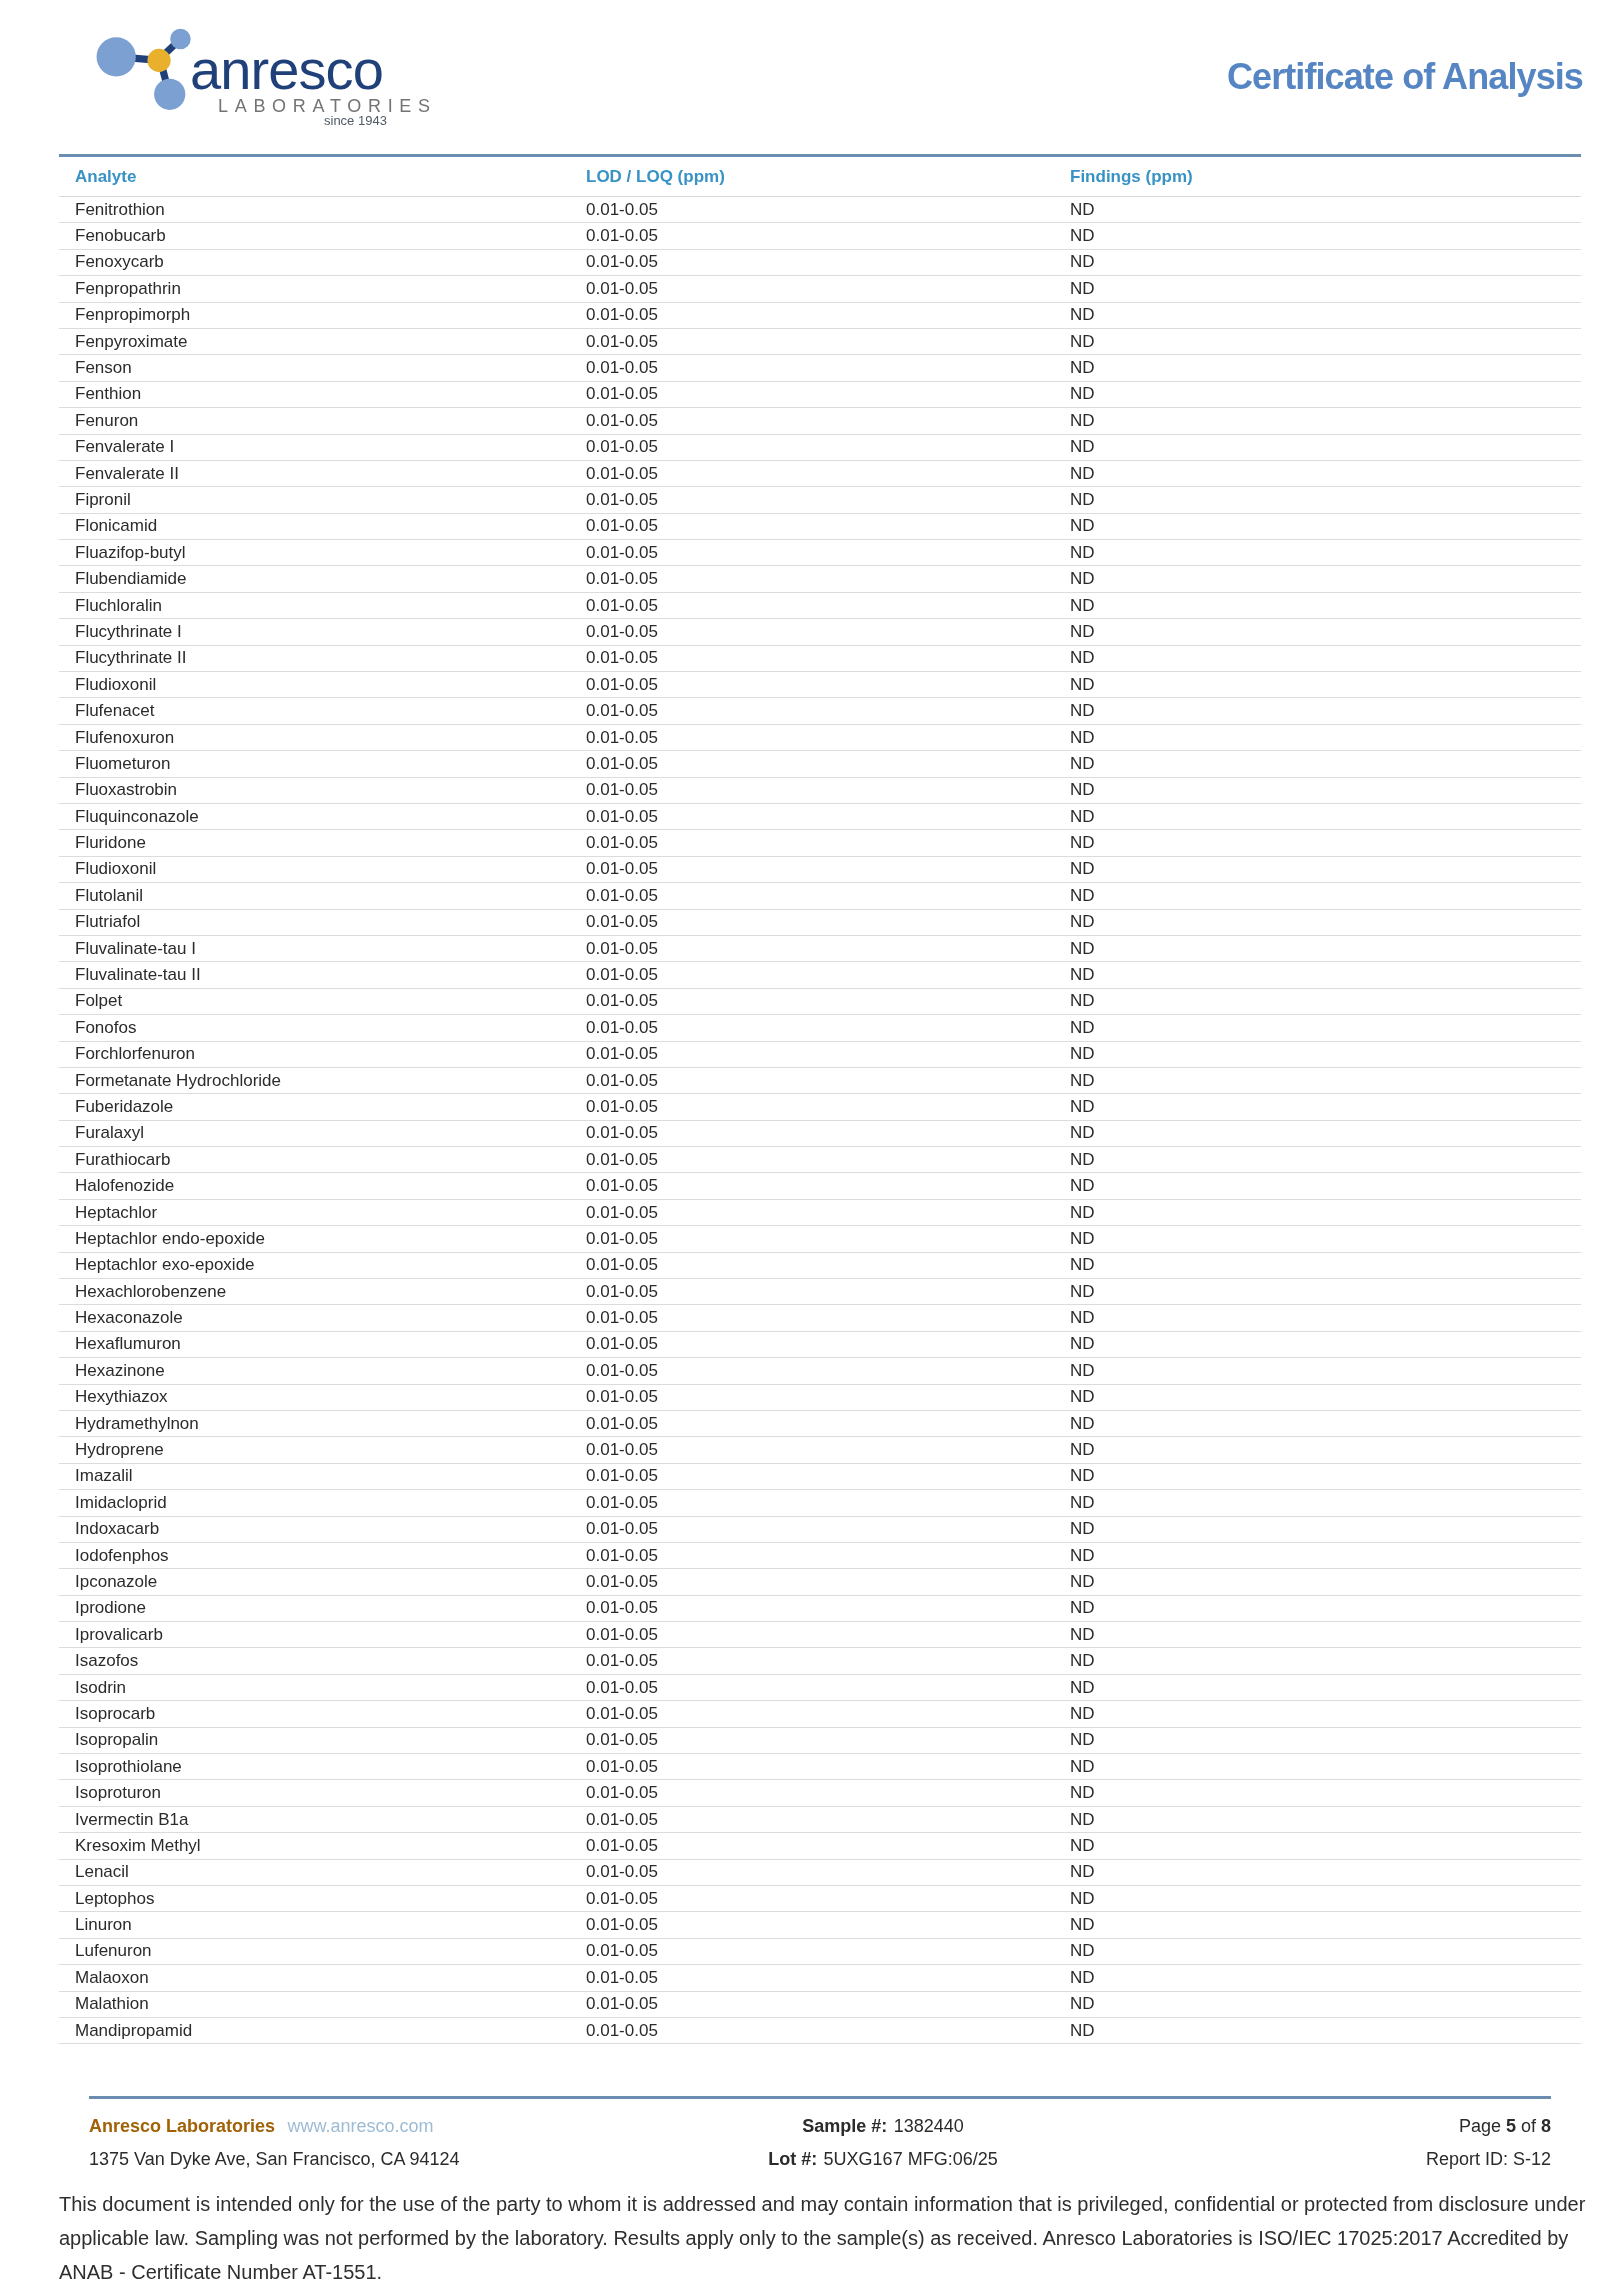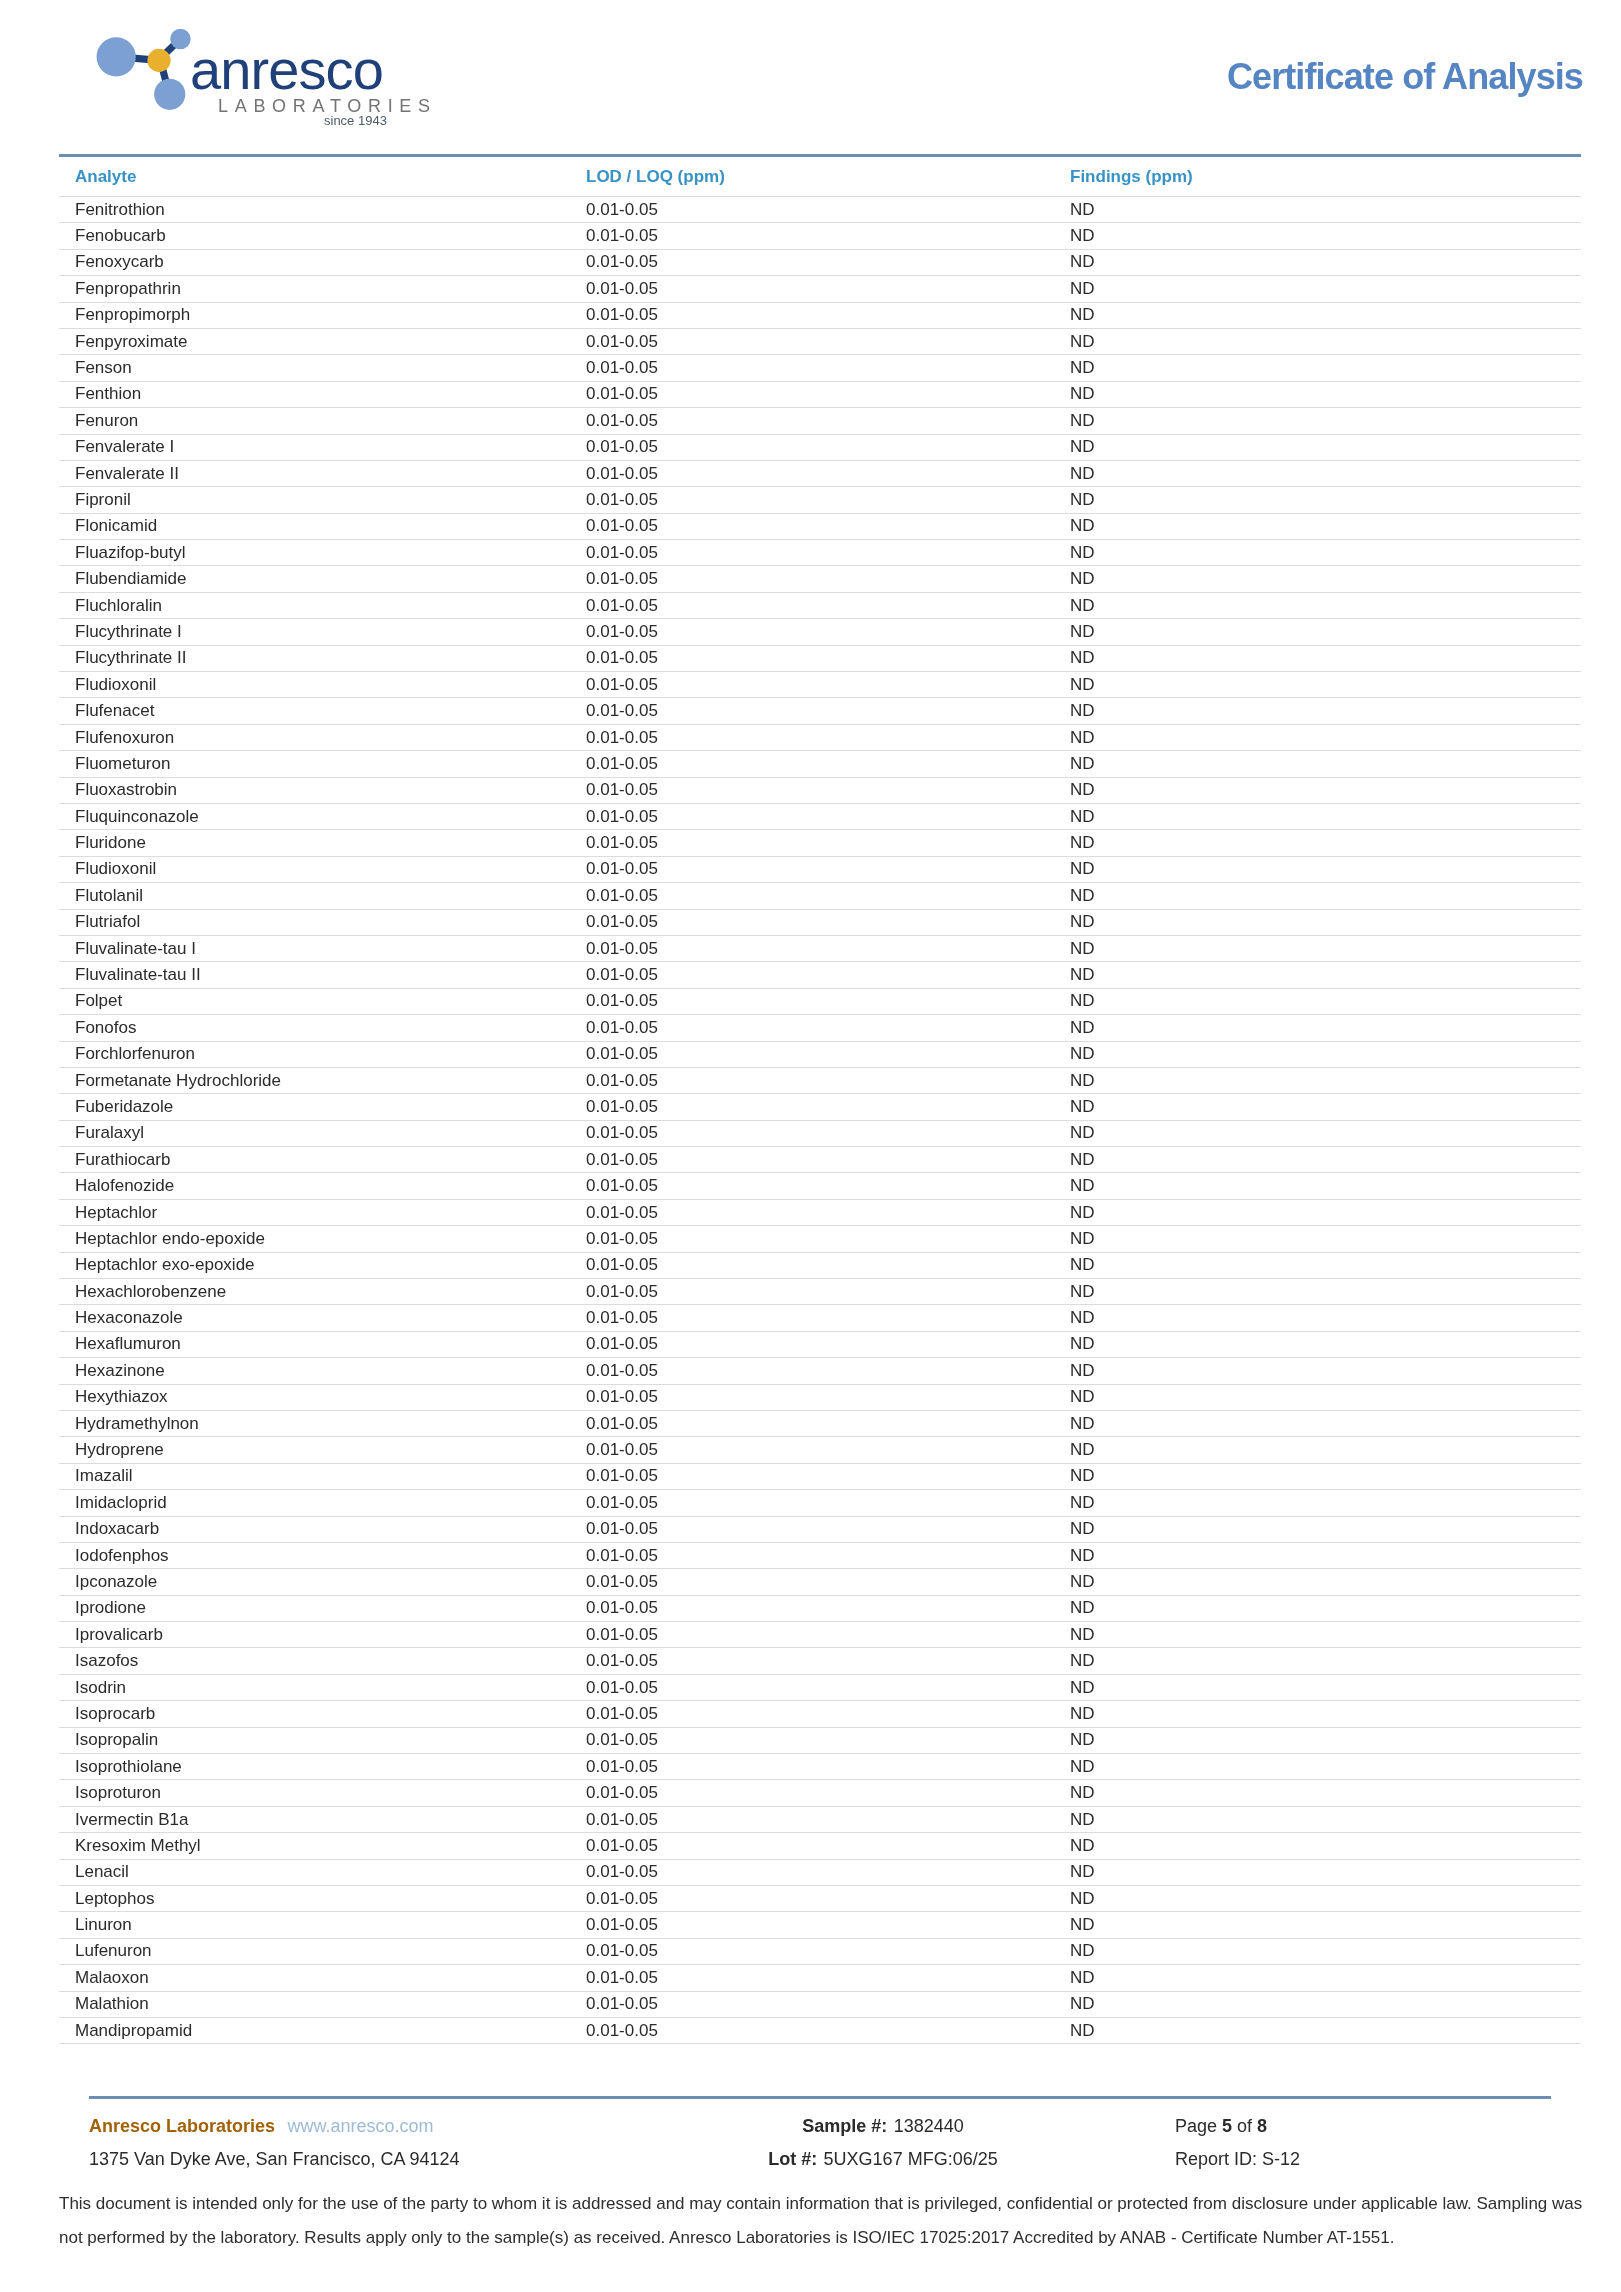--- a/index.html
+++ b/index.html
@@ -29,27 +29,27 @@
   .c1 { width:484px; }
   .c2 { flex:1; }
 
   
   .footer-divider { position:absolute; left:81px; top:2096px; width:1462px; height:2.7px;
                     background:#6b8db0; }
   .footer { position:absolute; left:81px; top:2110px; width:1462px; display:flex;
             font-size:18px; line-height:33px; }
   .f-left   { width:502px; }
   .f-center { flex:1; text-align:center; }
-  .f-right  { width:376px; }
+  .f-right  { width:376px; text-align:right; }
   .bold { font-weight:700; }
   .company { font-weight:700; color:#a16207; }
   .website { color:#9dbbd4; margin-left:12.5px; text-decoration:none; }
   .val { margin-left:6.3px; font-weight:400; }
 
-  .disclaimer { position:absolute; left:51px; top:2187px; width:1528px; font-size:17px;
+  .disclaimer { position:absolute; left:51px; top:2187px; width:1528px; font-size:20px;
                 line-height:34px; color:#2e2e2e; }
 </style>
 </head>
 <body>
 
 <div class="page">
 
   <div class="logo">
     <svg width="134" height="116" viewBox="0 0 150 130">
       <line x1="66" y1="48" x2="112" y2="52" stroke="#1f4078" stroke-width="8"></line>

